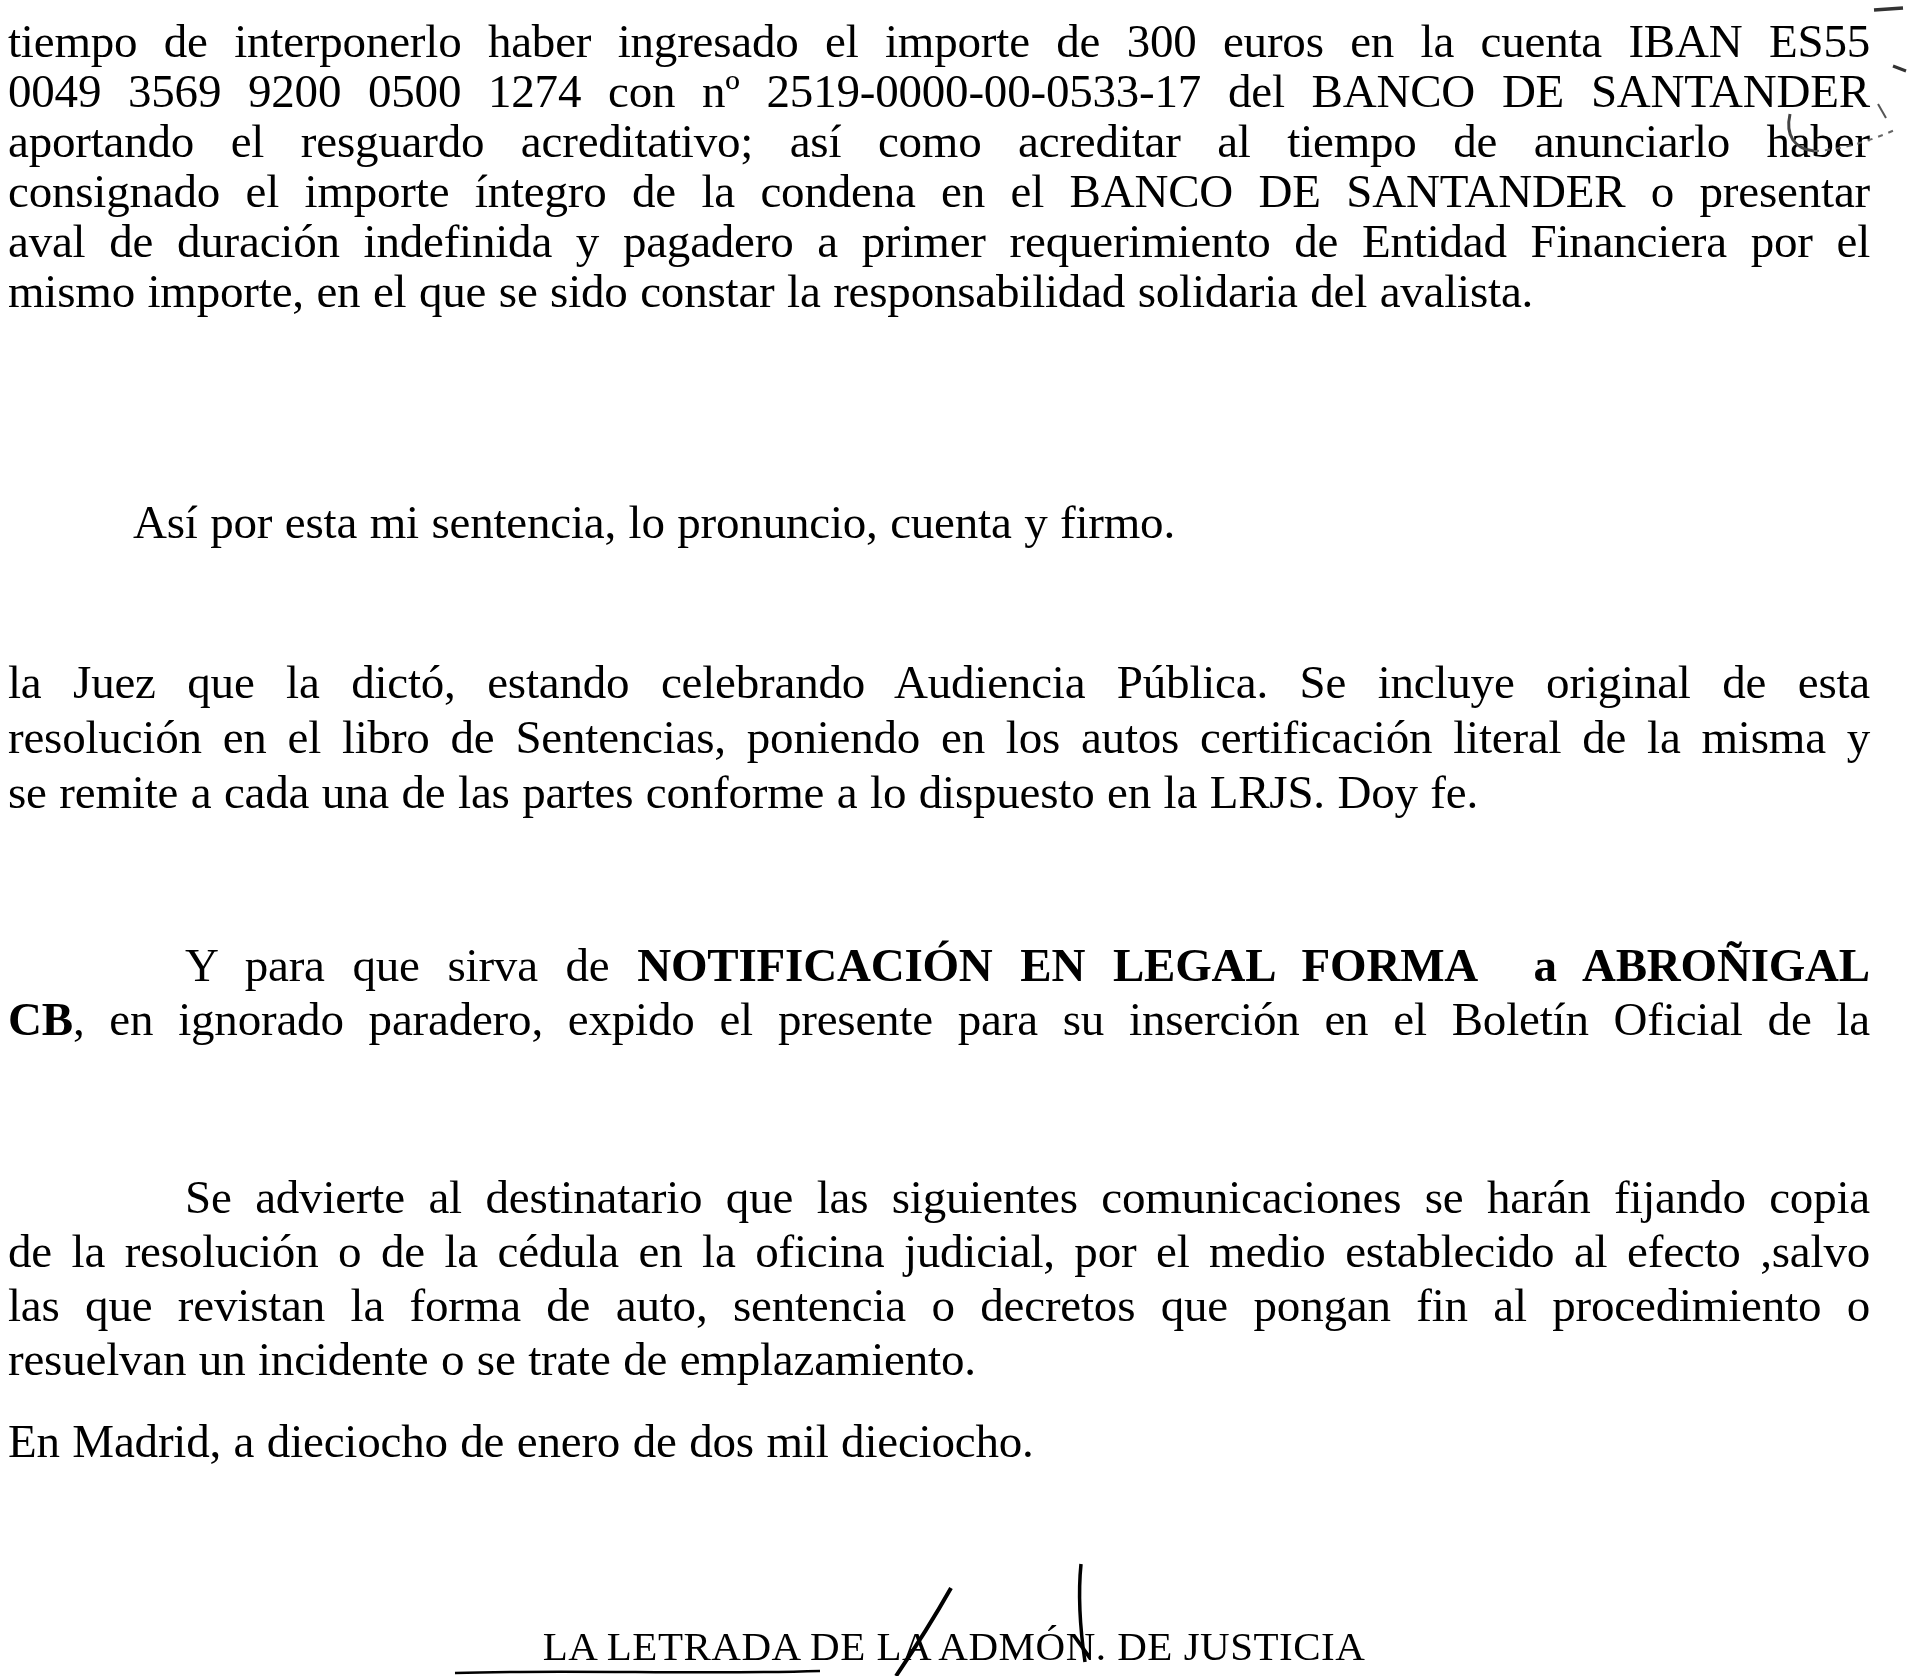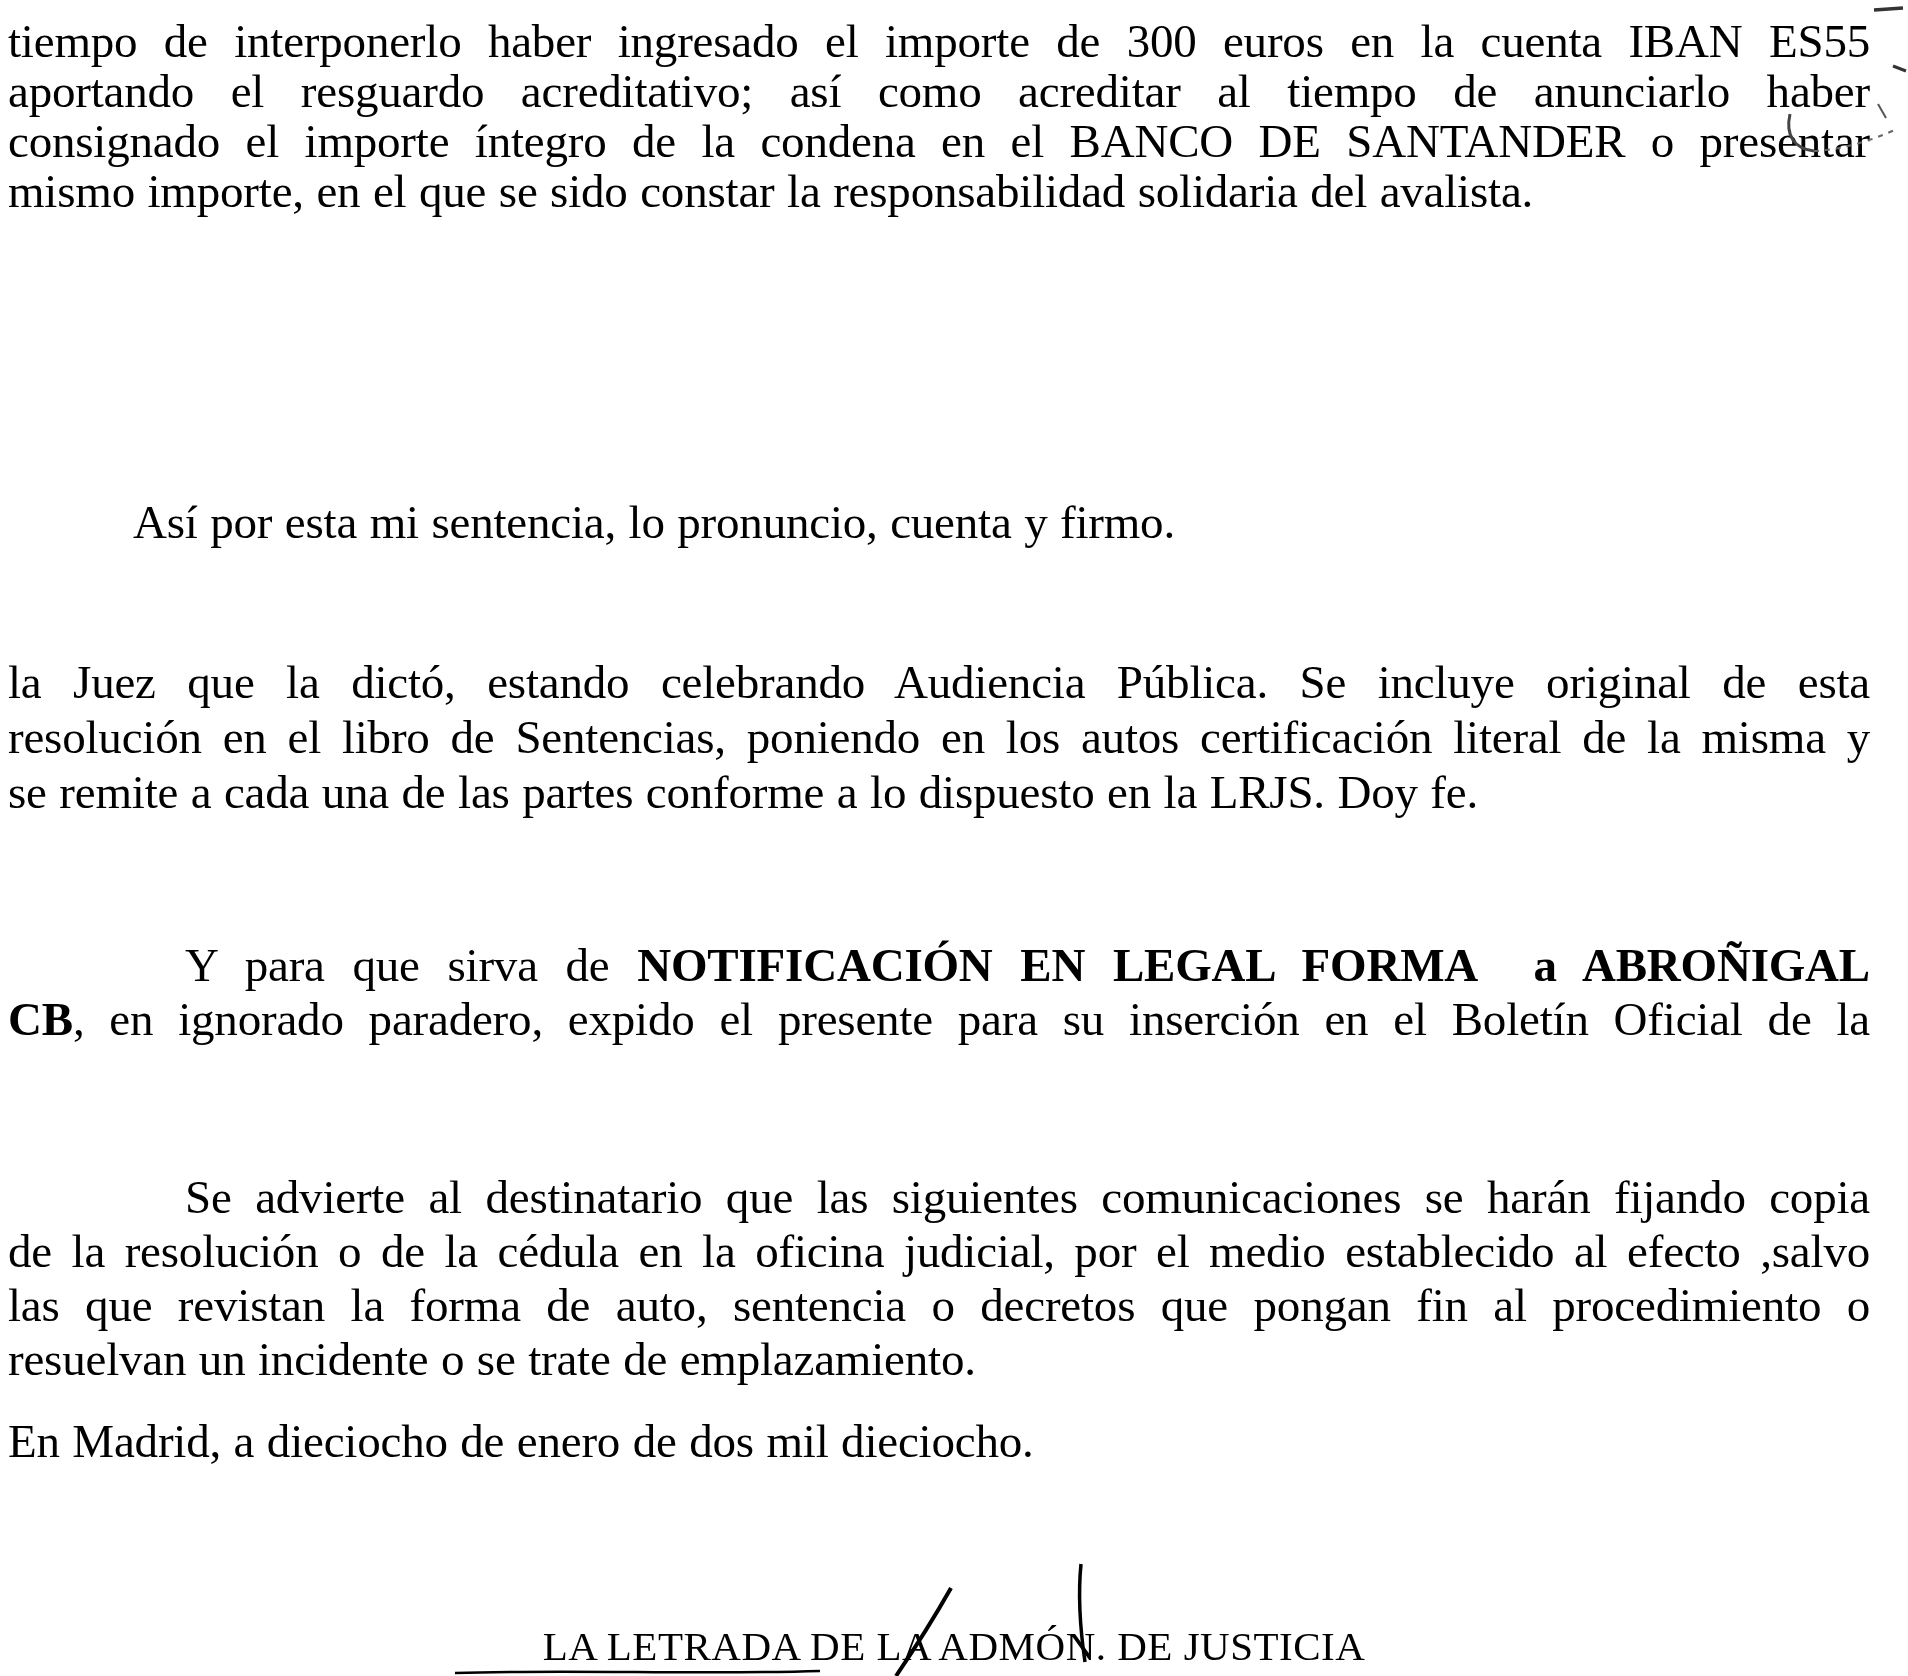--- a/index.html
+++ b/index.html
@@ -32,22 +32,24 @@
   svg.ink{position:absolute;inset:0;pointer-events:none;}
 </style>
 </head>
 <body>
 
 <div class="page">
 
   <div id="paragraphs">
       <div class="para" style="top: 16px;">
         <div class="line just" style="line-height: 50px;"><span class="">tiempo de interponerlo haber ingresado el importe de 300 euros en la cuenta IBAN ES55</span></div>
+        <div class="line just" style="line-height: 50px;"><span class="">0049 3569 9200 0500 1274 con nº 2519-0000-00-0533-17 del BANCO DE SANTANDER</span></div>
         <div class="line just" style="line-height: 50px;"><span class="">aportando el resguardo acreditativo; así como acreditar al tiempo de anunciarlo haber</span></div>
         <div class="line just" style="line-height: 50px;"><span class="">consignado el importe íntegro de la condena en el BANCO DE SANTANDER o presentar</span></div>
+        <div class="line just" style="line-height: 50px;"><span class="">aval de duración indefinida y pagadero a primer requerimiento de Entidad Financiera por el</span></div>
         <div class="line" style="line-height: 50px;"><span class="">mismo importe, en el que se sido constar la responsabilidad solidaria del avalista.</span></div>
       </div>
       <div class="para" style="top: 497px;">
         <div class="line" style="line-height: 50px; text-indent: 125px;"><span class="">Así por esta mi sentencia, lo pronuncio, cuenta y firmo.</span></div>
       </div>
       <div class="para" style="top: 655px;">
         <div class="line just" style="line-height: 55px;"><span class="">la Juez que la dictó, estando celebrando Audiencia Pública. Se incluye original de esta</span></div>
         <div class="line just" style="line-height: 55px;"><span class="">resolución en el libro de Sentencias, poniendo en los autos certificación literal de la misma y</span></div>
         <div class="line" style="line-height: 55px;"><span class="">se remite a cada una de las partes conforme a lo dispuesto en la LRJS. Doy fe.</span></div>
       </div>

